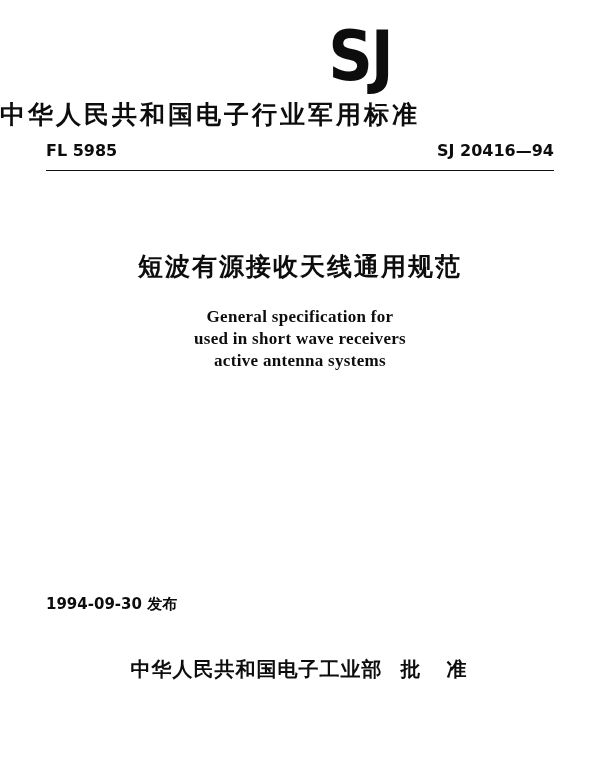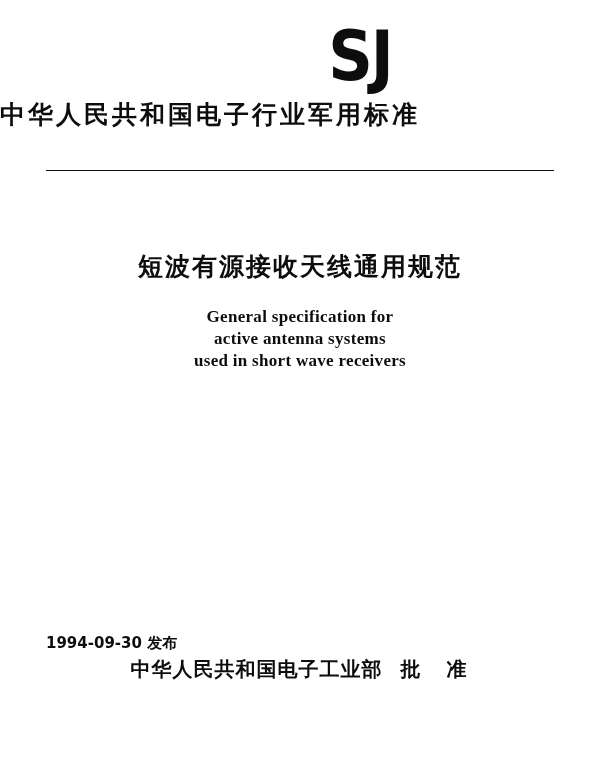--- a/index.html
+++ b/index.html
@@ -104,21 +104,21 @@
     line-height: 22px;
     color: #0d0d0d;
   }
   .title-en div {
     letter-spacing: 0.3px;
   }
 
   
   .dates-row {
     position: absolute;
-    top: 634px;
+    top: 595px;
     left: 46px;
     width: 508px;
     display: flex;
     justify-content: space-between;
     font-family: "DejaVu Sans", sans-serif;
     font-weight: bold;
     font-size: 15px;
     color: #0d0d0d;
   }
 
@@ -144,29 +144,33 @@
 <body>
 
 <div class="page">
 
   <div class="logo-wrap">
     <span class="sj-logo">SJ</span>
   </div>
 
   <div class="doc-header">中华人民共和国电子行业军用标准</div>
 
+  <div class="code-row">
+    <span>FL 5985</span>
+    <span>SJ 20416—94</span>
+  </div>
 
   <div class="rule"></div>
 
   <div class="title-cn">短波有源接收天线通用规范</div>
 
   <div class="title-en">
     <div>General specification for</div>
+    <div>used in short wave receivers</div>
     <div>active antenna systems</div>
-    <div>used in short wave receivers</div>
   </div>
 
   <div class="dates-row">
     <span>1994-09-30 发布</span>
   </div>
 
   <div class="issuer">
     <span>中华人民共和国电子工业部</span><span class="approve">批　准</span>
   </div>
 

